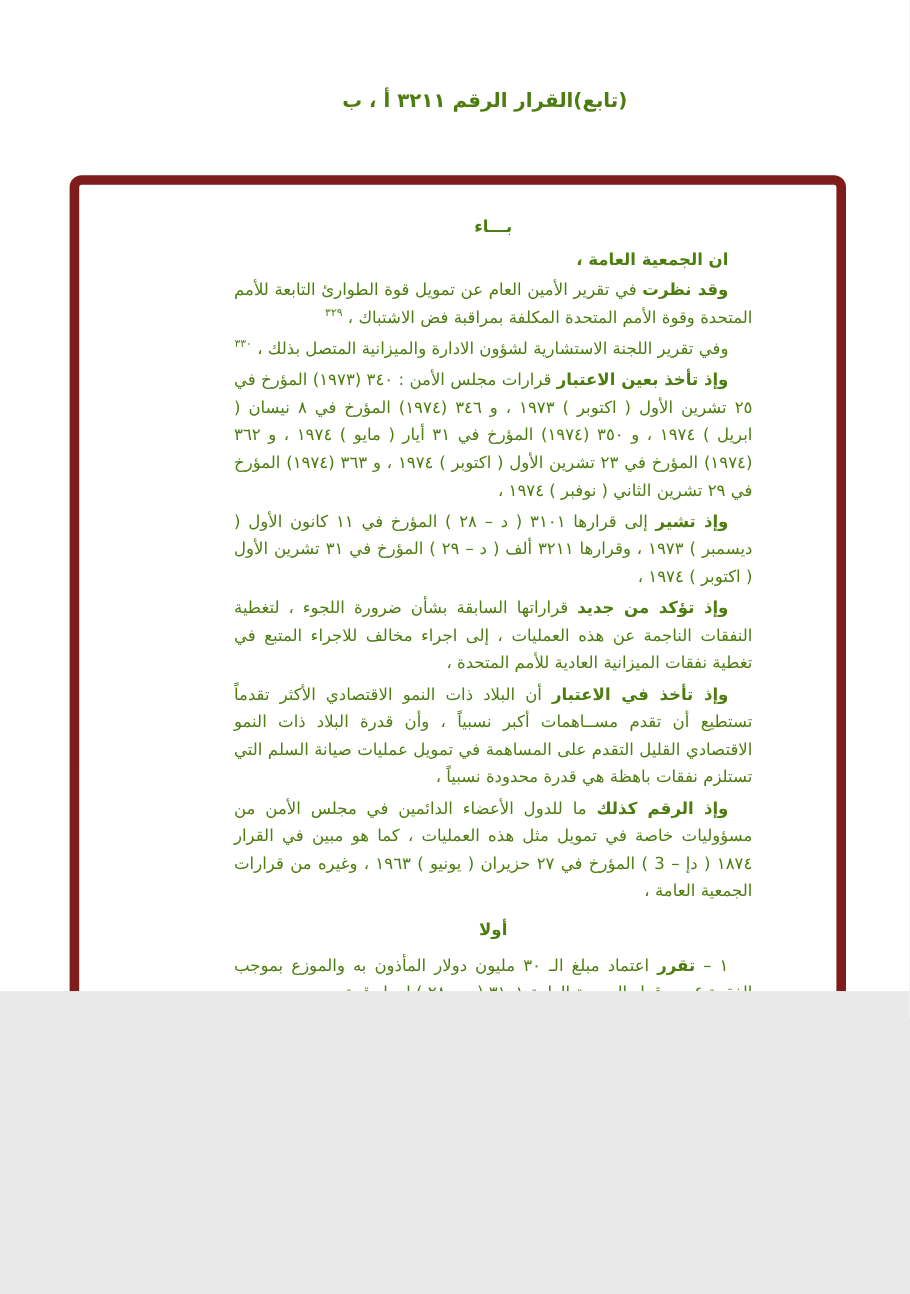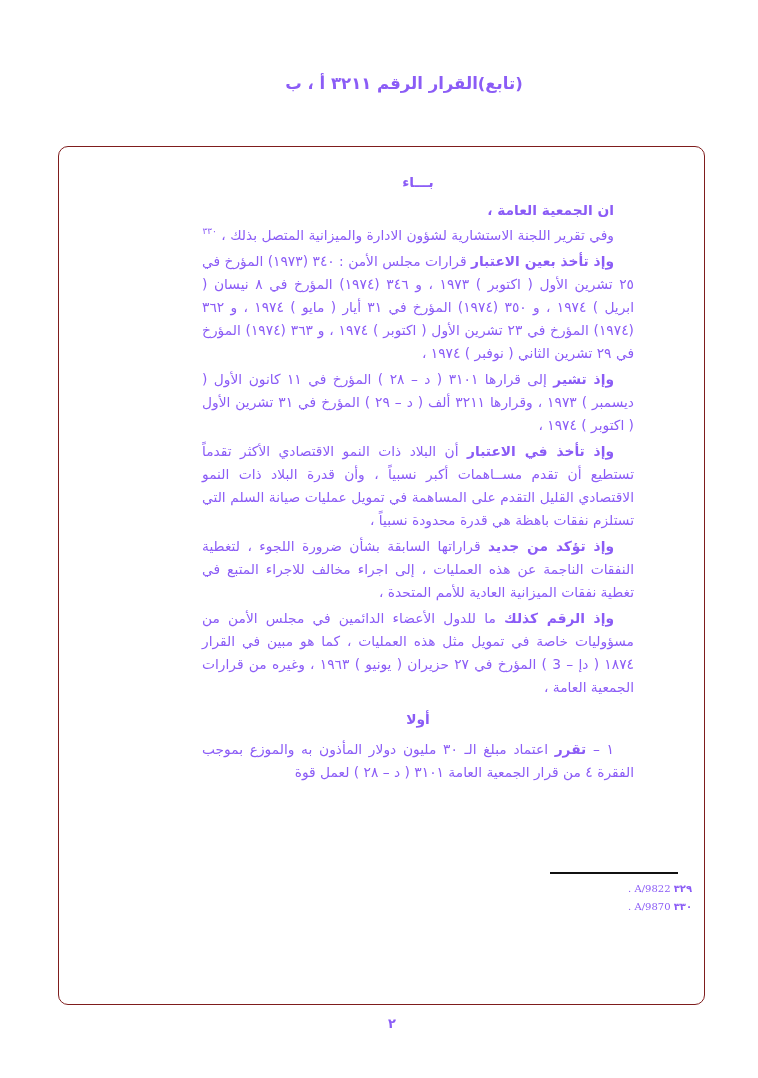--- a/index.html
+++ b/index.html
@@ -1,24 +1,24 @@
 <!DOCTYPE html>
 <html lang="ar"><head>
 <meta charset="utf-8">
 <style>
   * { margin: 0; padding: 0; box-sizing: border-box; }
   html, body { background: #e9e9e9; }
   .page {
     position: relative;
     width: 758px;
-    height: 1078px;
+    height: 826px;
     margin: 0 auto;
     background: #ffffff;
     font-family: "DejaVu Sans", sans-serif;
-    color: #8b5cf6;
+    color: #4d7c0f;
     overflow: hidden;
   }
 
   
   .header {
     position: absolute;
     top: 74px;
     left: 50px;
     right: 0;
     text-align: center;
@@ -36,21 +36,21 @@
     white-space: nowrap;
   }
 
   
   .frame {
     position: absolute;
     left: 58px;
     top: 146px;
     width: 647px;
     height: 859px;
-    border: 1px solid #7f1d1d;
+    border: 8px solid #7f1d1d;
     border-radius: 10px;
     background: #fff;
   }
 
   
   .content {
     position: absolute;
     top: 24px;
     right: 70px;
     width: 432px;
@@ -124,39 +124,42 @@
     <div class="header-title">(تابع)القرار الرقم ٣٢١١ أ ، ب</div>
   </div>
 
   <div class="frame">
     <div class="content">
 
       <div class="section-letter">بـــاء</div>
 
       <div class="assembly-line">ان الجمعية العامة ،</div>
 
+      <p class="para">
+        <span class="lead">وقد نظرت</span><span> في تقرير الأمين العام عن تمويل قوة الطوارئ التابعة للأمم المتحدة وقوة الأمم المتحدة المكلفة بمراقبة فض الاشتباك ، </span><span class="sup">٣٢٩</span>
+      </p>
 
       <p class="para">
         <span class="lead"></span><span>وفي تقرير اللجنة الاستشارية لشؤون الادارة والميزانية المتصل بذلك ، </span><span class="sup">٣٣٠</span>
       </p>
 
       <p class="para">
         <span class="lead">وإذ تأخذ بعين الاعتبار</span><span> قرارات مجلس الأمن : ٣٤٠ (١٩٧٣) المؤرخ في ٢٥ تشرين الأول ( اكتوبر ) ١٩٧٣ ، و ٣٤٦ (١٩٧٤) المؤرخ في ٨ نيسان ( ابريل ) ١٩٧٤ ، و ٣٥٠ (١٩٧٤) المؤرخ في ٣١ أيار ( مايو ) ١٩٧٤ ، و ٣٦٢ (١٩٧٤) المؤرخ في ٢٣ تشرين الأول ( اكتوبر ) ١٩٧٤ ، و ٣٦٣ (١٩٧٤) المؤرخ في ٢٩ تشرين الثاني ( نوفبر ) ١٩٧٤ ،</span>
       </p>
 
       <p class="para">
         <span class="lead">وإذ تشير</span><span> إلى قرارها ٣١٠١ ( د – ٢٨ ) المؤرخ في ١١ كانون الأول ( ديسمبر ) ١٩٧٣ ، وقرارها ٣٢١١ ألف ( د – ٢٩ ) المؤرخ في ٣١ تشرين الأول ( اكتوبر ) ١٩٧٤ ،</span>
       </p>
 
       <p class="para">
-        <span class="lead">وإذ تأخذ في الاعتبار</span><span> أن البلاد ذات النمو الاقتصادي الأكثر تقدماً تستطيع أن تقدم مســاهمات أكبر نسبياً ، وأن قدرة البلاد ذات النمو الاقتصادي القليل التقدم على المساهمة في تمويل عمليات صيانة السلم التي تستلزم نفقات باهظة هي قدرة محدودة نسبياً ،</span>
+        <span class="lead">وإذ تؤكد من جديد</span><span> قراراتها السابقة بشأن ضرورة اللجوء ، لتغطية النفقات الناجمة عن هذه العمليات ، إلى اجراء مخالف للاجراء المتبع في تغطية نفقات الميزانية العادية للأمم المتحدة ،</span>
       </p>
 
       <p class="para">
-        <span class="lead">وإذ تؤكد من جديد</span><span> قراراتها السابقة بشأن ضرورة اللجوء ، لتغطية النفقات الناجمة عن هذه العمليات ، إلى اجراء مخالف للاجراء المتبع في تغطية نفقات الميزانية العادية للأمم المتحدة ،</span>
+        <span class="lead">وإذ تأخذ في الاعتبار</span><span> أن البلاد ذات النمو الاقتصادي الأكثر تقدماً تستطيع أن تقدم مســاهمات أكبر نسبياً ، وأن قدرة البلاد ذات النمو الاقتصادي القليل التقدم على المساهمة في تمويل عمليات صيانة السلم التي تستلزم نفقات باهظة هي قدرة محدودة نسبياً ،</span>
       </p>
 
       <p class="para">
         <span class="lead">وإذ الرقم كذلك</span><span> ما للدول الأعضاء الدائمين في مجلس الأمن من مسؤوليات خاصة في تمويل مثل هذه العمليات ، كما هو مبين في القرار ١٨٧٤ ( دإ – 3 ) المؤرخ في ٢٧ حزيران ( يونيو ) ١٩٦٣ ، وغيره من قرارات الجمعية العامة ،</span>
       </p>
 
       <div class="first-heading">أولا</div>
 
       <p class="para">
         <span>١ – </span><span class="lead">تقرر</span><span> اعتماد مبلغ الـ ٣٠ مليون دولار المأذون به والموزع بموجب الفقرة ٤ من قرار الجمعية العامة ٣١٠١ ( د – ٢٨ ) لعمل قوة</span>

